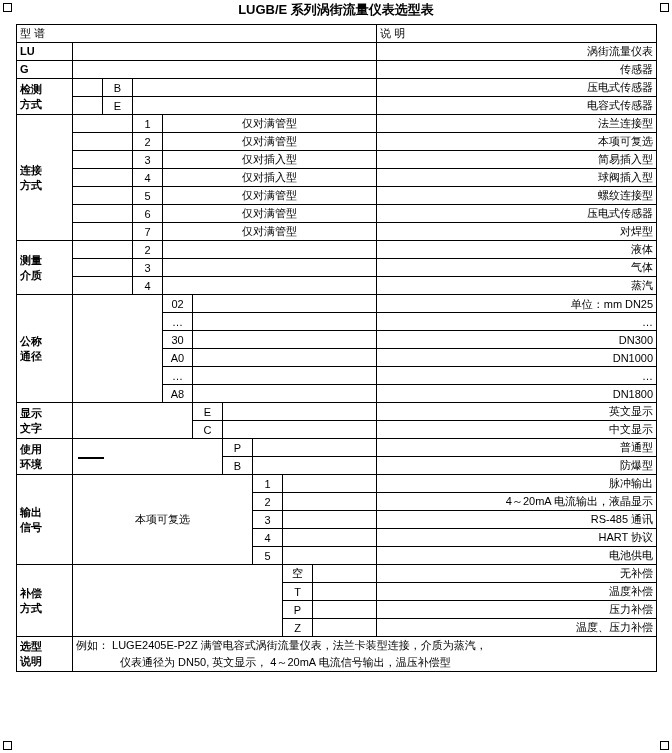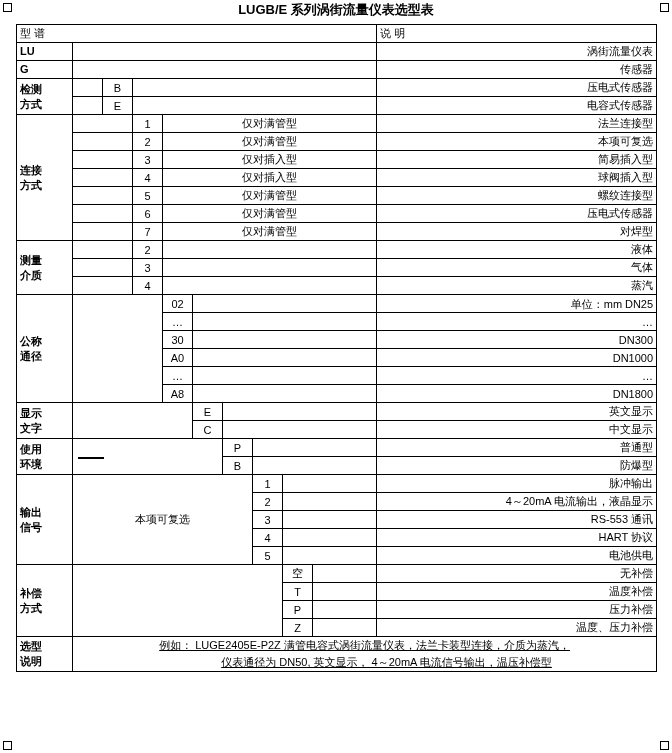--- a/index.html
+++ b/index.html
@@ -82,26 +82,25 @@
     border-top: 2px solid #000;
     vertical-align: middle;
     margin-left: 2px;
   }
   .repeat-note {
     text-align: center;
     font-size: 12px;
     margin-left: 28px;
   }
   .note-cell {
-    text-align: center;
+    text-align: left;
     padding: 3px 6px;
     white-space: normal;
     line-height: 17px;
     font-size: 11px;
-    text-decoration: underline;
   }
   .note-line { display: block; }
   .note-indent { padding-left: 44px; }
 </style>
 </head>
 <body>
 
 <div id="page">
 
   <div class="crop-mark crop-tl"></div>
@@ -295,21 +294,21 @@
       <td class="desc">脉冲输出</td>
     </tr>
     <tr>
       <td class="code-c">2</td>
       <td colspan="3"></td>
       <td class="desc">4～20mA 电流输出，液晶显示</td>
     </tr>
     <tr>
       <td class="code-c">3</td>
       <td colspan="3"></td>
-      <td class="desc">RS-553 通讯</td>
+      <td class="desc">RS-485 通讯</td>
     </tr>
     <tr>
       <td class="code-c">4</td>
       <td colspan="3"></td>
       <td class="desc">HART 协议</td>
     </tr>
     <tr>
       <td class="code-c">5</td>
       <td colspan="3"></td>
       <td class="desc">电池供电</td>

